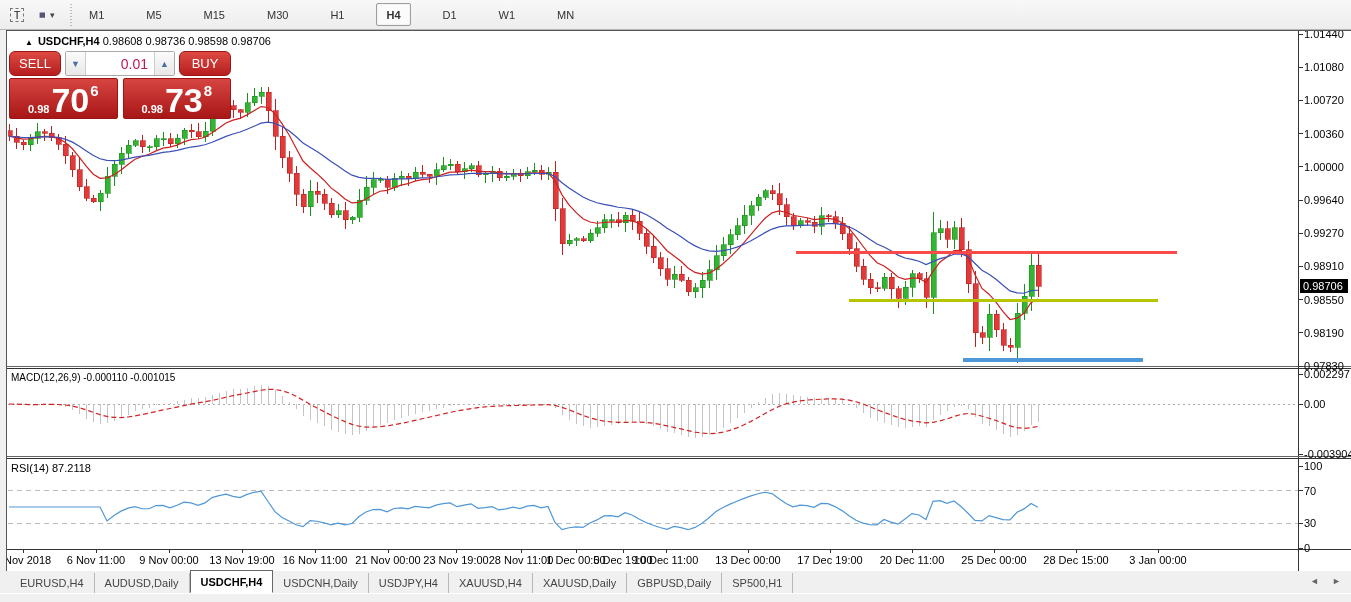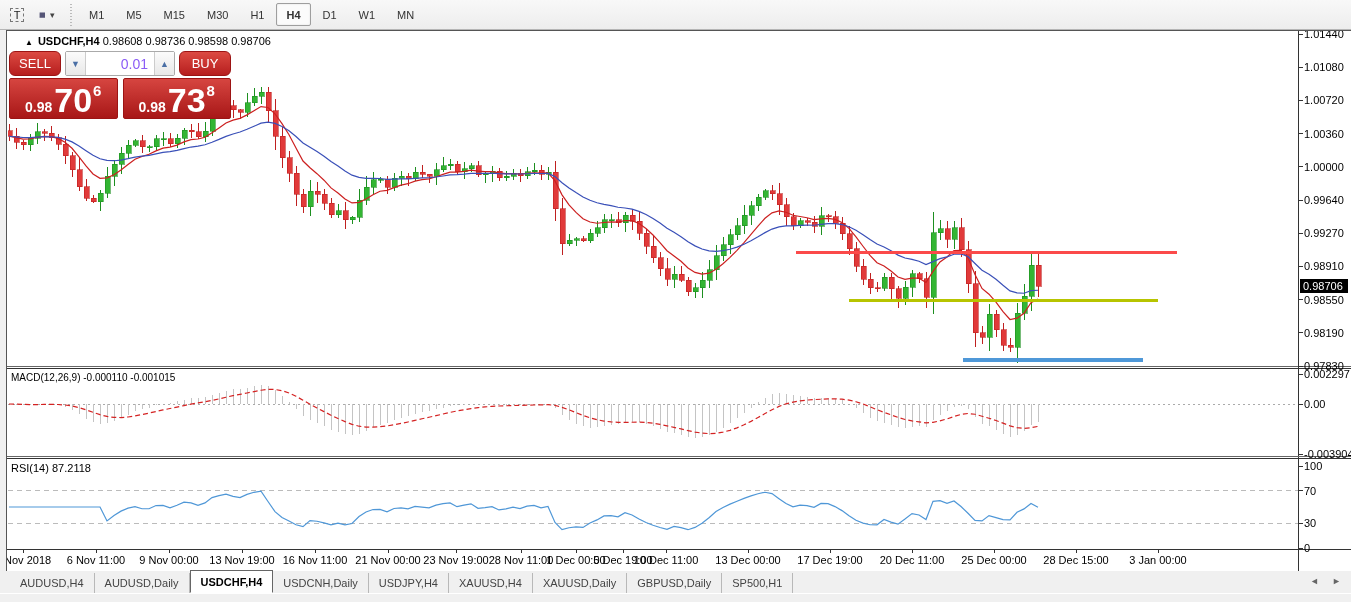--- a/index.html
+++ b/index.html
@@ -30,26 +30,26 @@
   
   #oct{position:absolute;left:2px;top:20px;width:222px;height:69px;z-index:6;font-size:12px;}
   #oct-row1{display:flex;height:25px;}
   .oct-btn{width:50px;color:#fff;display:flex;align-items:center;justify-content:center;
            background:linear-gradient(#dc4a42,#b61e1e);border:1px solid #9c1414;border-radius:6px;font-size:13px;}
   #oct-spin{flex:1;display:flex;margin:0 4px;border:1px solid #aaa;background:#fff;border-radius:2px;}
   .spin-btn{width:19px;display:flex;align-items:center;justify-content:center;background:linear-gradient(#fbfbfb,#e8e8e8);
             color:#4a6fa5;font-size:9px;}
   .spin-btn:first-child{border-right:1px solid #ccc;}
   .spin-btn:last-child{border-left:1px solid #ccc;}
-  #oct-vol{flex:1;display:flex;align-items:center;justify-content:flex-end;padding-right:6px;font-size:14px;color:#8b5cf6;}
+  #oct-vol{flex:1;display:flex;align-items:center;justify-content:flex-end;padding-right:6px;font-size:14px;color:#be185d;}
   #oct-row2{display:flex;height:41px;margin-top:2px;}
   .price-tile{flex:1;color:#fff;background:linear-gradient(#d64540,#a81717);border:1px solid #9c1414;border-radius:2px;
               display:flex;align-items:flex-end;justify-content:center;padding-bottom:3px;position:relative;}
   .price-tile + .price-tile{margin-left:5px;}
-  .pt-small{font-size:14px;font-weight:bold;margin-right:2px;line-height:1.1;}
+  .pt-small{font-size:11px;font-weight:bold;margin-right:2px;line-height:1.1;}
   .pt-big{font-size:34px;font-weight:bold;line-height:0.82;}
   .pt-sup{font-size:15px;font-weight:bold;position:relative;top:-16px;margin-left:1px;}
   
   #tabbar{position:absolute;left:0;top:571px;width:1351px;height:22px;background:#f0f0f0;
           display:flex;align-items:flex-end;font-size:11px;color:#444;}
   .tab{height:20px;display:flex;align-items:center;padding:0 10px;border-right:1px solid #b8b8b8;white-space:nowrap;}
   .tab:first-child{margin-left:10px;}
   .tab.active{background:#fff;border:1px solid #666;border-bottom:1px solid #fff;font-weight:bold;color:#000;height:21px;}
   .tab-scroll{position:absolute;top:5px;font-size:9px;color:#666;}
   #tab-scroll-left{right:32px;}
@@ -63,21 +63,21 @@
 
   <div id="toolbar">
     <div class="tool-btn" id="text-tool">
       <span>T</span>
     </div>
     <div class="tool-btn">
       <span class="diamond-icon">◆</span>
       <span class="caret">▾</span>
     </div>
     <div class="tb-sep"></div>
-    <div id="tf-list" style="display:flex;">
+    <div id="tf-list" style="display:flex;gap:20px;">
         <div class="tf-btn">M1</div>
         <div class="tf-btn">M5</div>
         <div class="tf-btn">M15</div>
         <div class="tf-btn">M30</div>
         <div class="tf-btn">H1</div>
         <div class="tf-btn active">H4</div>
         <div class="tf-btn">D1</div>
         <div class="tf-btn">W1</div>
         <div class="tf-btn">MN</div>
       </div>
@@ -672,21 +672,21 @@
         <line x1="1297" y1="547" x2="1302" y2="547" stroke="#333"></line>
         <text x="1303" y="551" font-size="11" fill="#000">0</text>
         <g>
           <rect x="1299" y="278.13555555555484" width="48" height="14" fill="#000"></rect>
           <text x="1302" y="289.13555555555484" font-size="11" fill="#fff">0.98706</text>
         </g>
       </svg>
   </div>
 
   <div id="tabbar">
-    <div class="tab">AUDUSD,H4</div>
+    <div class="tab">EURUSD,H4</div>
       <div class="tab">AUDUSD,Daily</div>
       <div class="tab active">USDCHF,H4</div>
       <div class="tab">USDCNH,Daily</div>
       <div class="tab">USDJPY,H4</div>
       <div class="tab">XAUUSD,H4</div>
       <div class="tab">XAUUSD,Daily</div>
       <div class="tab">GBPUSD,Daily</div>
       <div class="tab">SP500,H1</div>
       <span id="tab-scroll-left" class="tab-scroll">◄</span>
     <span id="tab-scroll-right" class="tab-scroll">►</span>

